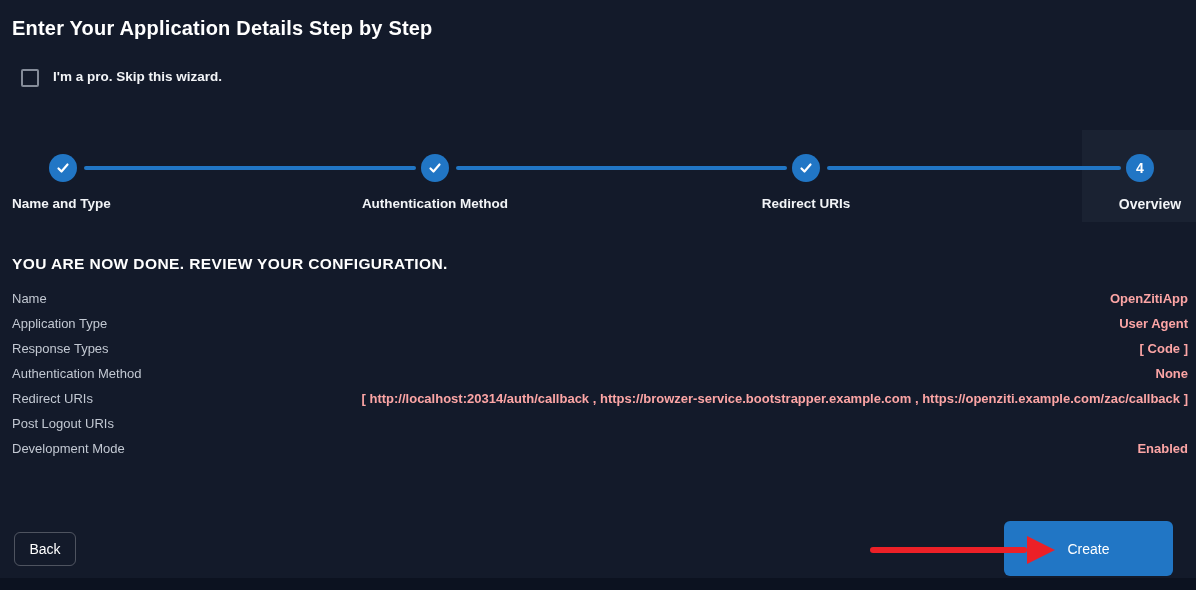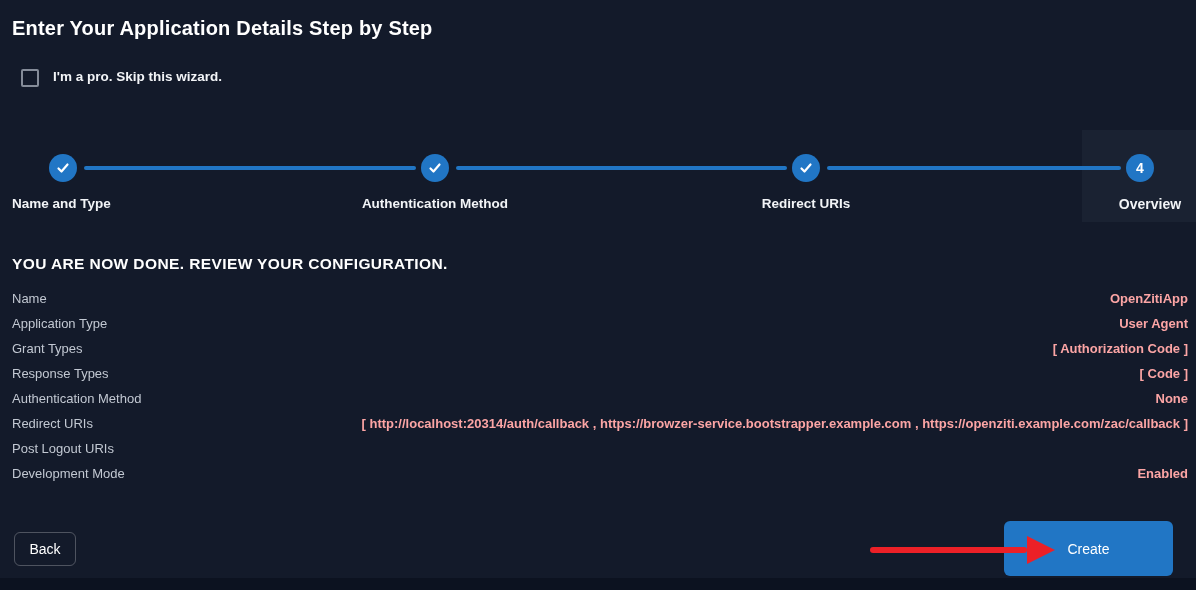--- a/index.html
+++ b/index.html
@@ -144,24 +144,20 @@
   <div class="review-rows">
     <div class="review-row">
       <span class="row-label">Name</span>
       <span class="row-value">OpenZitiApp</span>
     </div>
     <div class="review-row">
       <span class="row-label">Application Type</span>
       <span class="row-value">User Agent</span>
     </div>
     <div class="review-row">
-      <span class="row-label">Grant Types</span>
-      <span class="row-value">[ Authorization Code ]</span>
-    </div>
-    <div class="review-row">
       <span class="row-label">Response Types</span>
       <span class="row-value">[ Code ]</span>
     </div>
     <div class="review-row">
       <span class="row-label">Authentication Method</span>
       <span class="row-value">None</span>
     </div>
     <div class="review-row">
       <span class="row-label">Redirect URIs</span>
       <span class="row-value">[ http://localhost:20314/auth/callback , https://browzer-service.bootstrapper.example.com , https://openziti.example.com/zac/callback ]</span>

